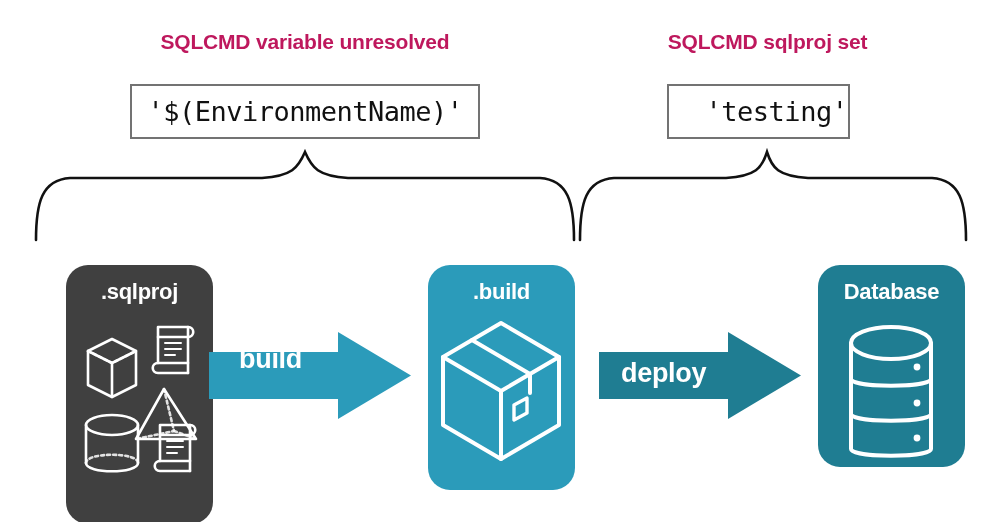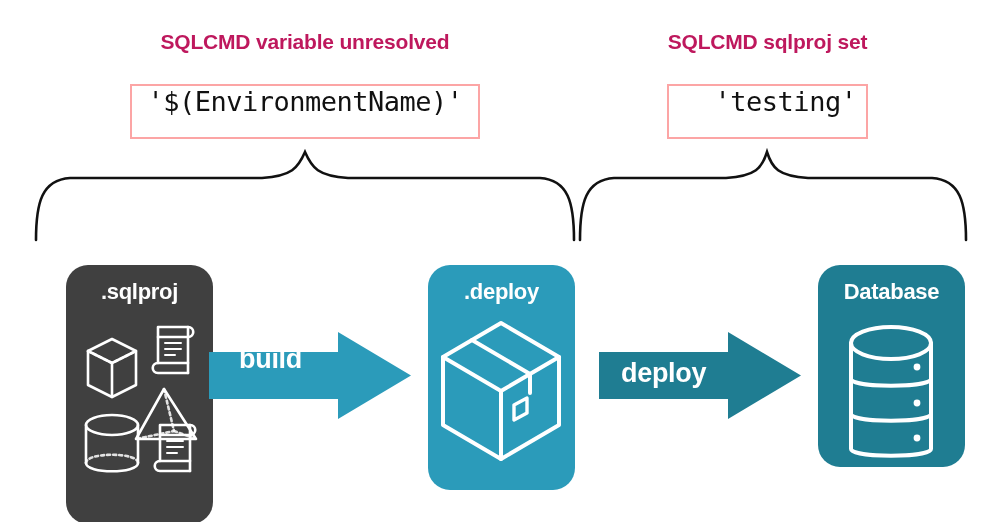--- a/index.html
+++ b/index.html
@@ -5,27 +5,27 @@
   html,body{margin:0;padding:0;background:#ffffff;}
   body{width:1000px;height:522px;position:relative;overflow:hidden;
        font-family:"Liberation Sans",sans-serif;}
   .stage{position:absolute;left:0;top:0;width:1000px;height:522px;}
 
   .hdr{position:absolute;font-weight:bold;font-size:21px;color:#be185d;
        text-align:center;white-space:nowrap;letter-spacing:-0.2px;}
   #hdr-left{left:60px;top:30px;width:490px;}
   #hdr-right{left:600px;top:30px;width:335px;}
 
-  .codebox{position:absolute;background:#ffffff;border:2px solid #fca5a5;
-           box-sizing:border-box;display:flex;align-items:flex-start;
+  .codebox{position:absolute;background:#ffffff;border:2px solid #737373;
+           box-sizing:border-box;display:flex;align-items:center;
            justify-content:center;}
   .codebox span{font-family:"DejaVu Sans Mono","Liberation Mono",monospace;
                 font-size:27px;color:#111111;white-space:nowrap;letter-spacing:-0.5px;}
   #code-left{left:130px;top:84px;width:350px;height:55px;}
-  #code-right{left:667px;top:84px;width:201px;height:55px;padding-left:36px;}
+  #code-right{left:667px;top:84px;width:183px;height:55px;padding-left:36px;}
 
   .braces{position:absolute;left:0;top:140px;width:1000px;height:110px;}
 
   .card{position:absolute;border-radius:22px;}
   #card-sqlproj{left:38px;top:265px;width:147px;height:259px;background:#404040;margin-left:28px;}
   #card-dacpac{left:428px;top:265px;width:147px;height:225px;background:#2B9BBA;}
   #card-database{left:818px;top:265px;width:147px;height:202px;background:#1F7D92;}
 
   .card-label{position:absolute;left:0;top:14px;width:100%;text-align:center;
               color:#ffffff;font-weight:bold;font-size:22px;letter-spacing:-0.3px;}
@@ -94,21 +94,21 @@
           <path d="M36 6 c7 0 7 10 0 10 h-30"></path>
           <path d="M6 42 c-7 0 -7 10 0 10 h30"></path>
           <path d="M36 42 v10"></path>
           <path d="M13 22 h16 M13 28 h16 M13 34 h10" stroke-width="2"></path>
         </g>
       </g>
     </svg>
   </div>
 
   <div class="card" id="card-dacpac">
-    <div class="card-label">.deploy</div>
+    <div class="card-label">.build</div>
     <svg class="card-art" viewBox="0 0 147 176">
       <g fill="none" stroke="#ffffff" stroke-width="4" stroke-linejoin="round" stroke-linecap="round">
         <path d="M73 14 L131 48 L131 116 L73 150 L15 116 L15 48 Z"></path>
         <path d="M15 48 L73 82 L131 48"></path>
         <path d="M73 82 L73 150"></path>
         <path d="M44 31 L102 65 L102 84"></path>
         <path d="M86 96 L99 89 L99 104 L86 111 Z" stroke-width="3.4"></path>
       </g>
     </svg>
   </div>

